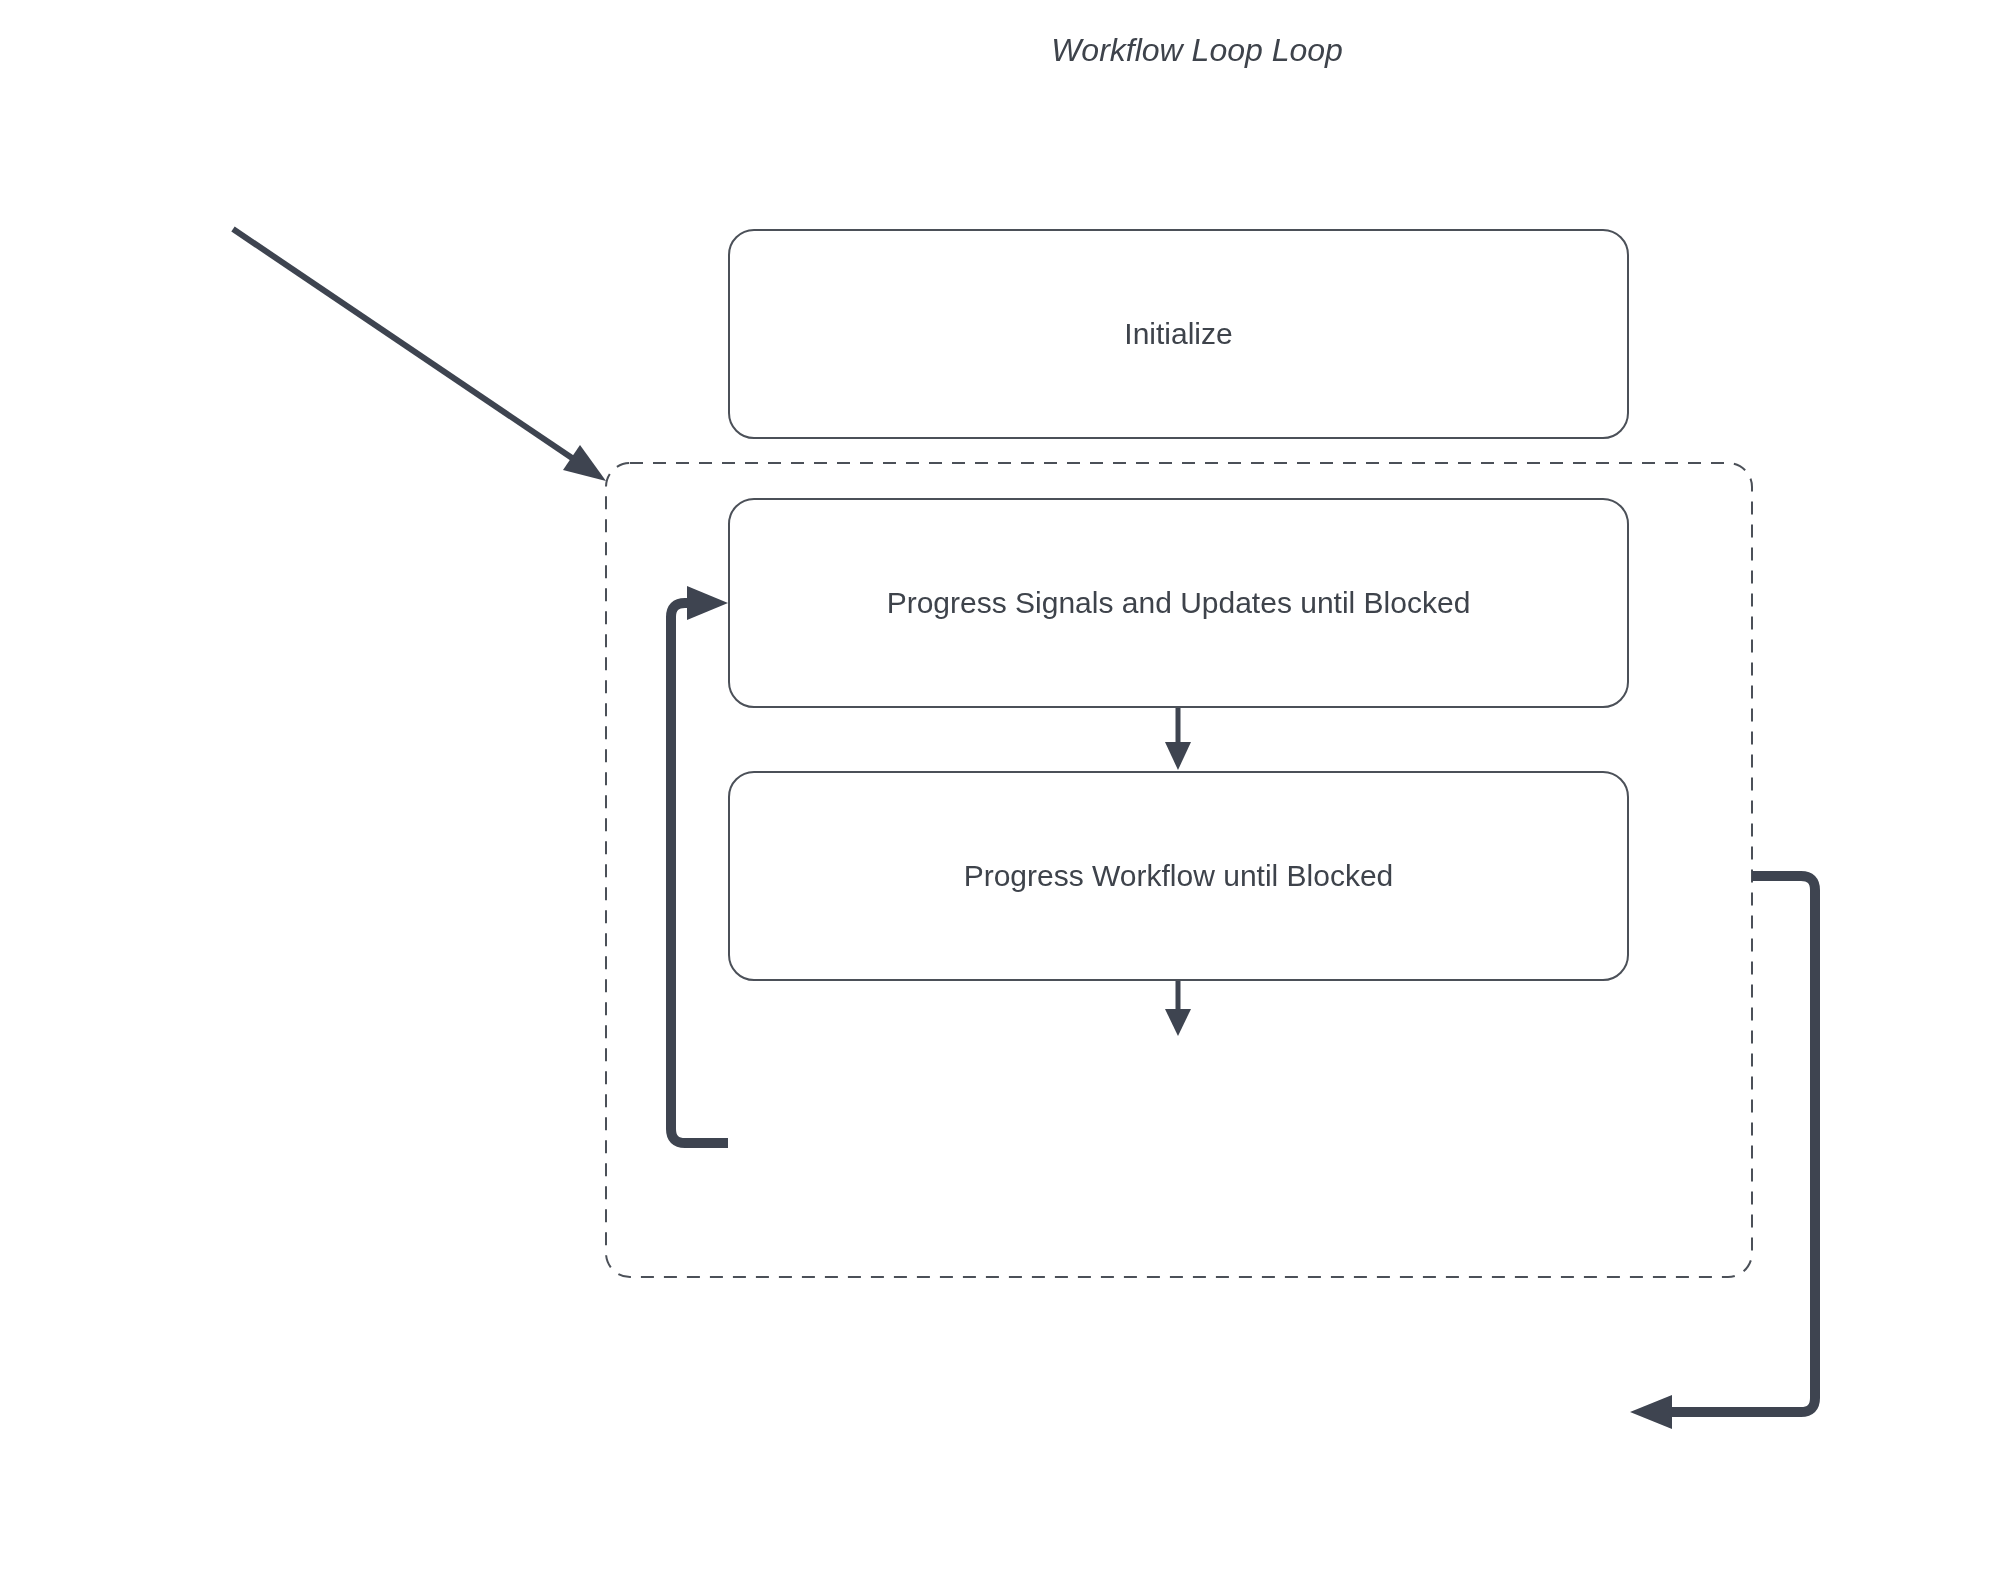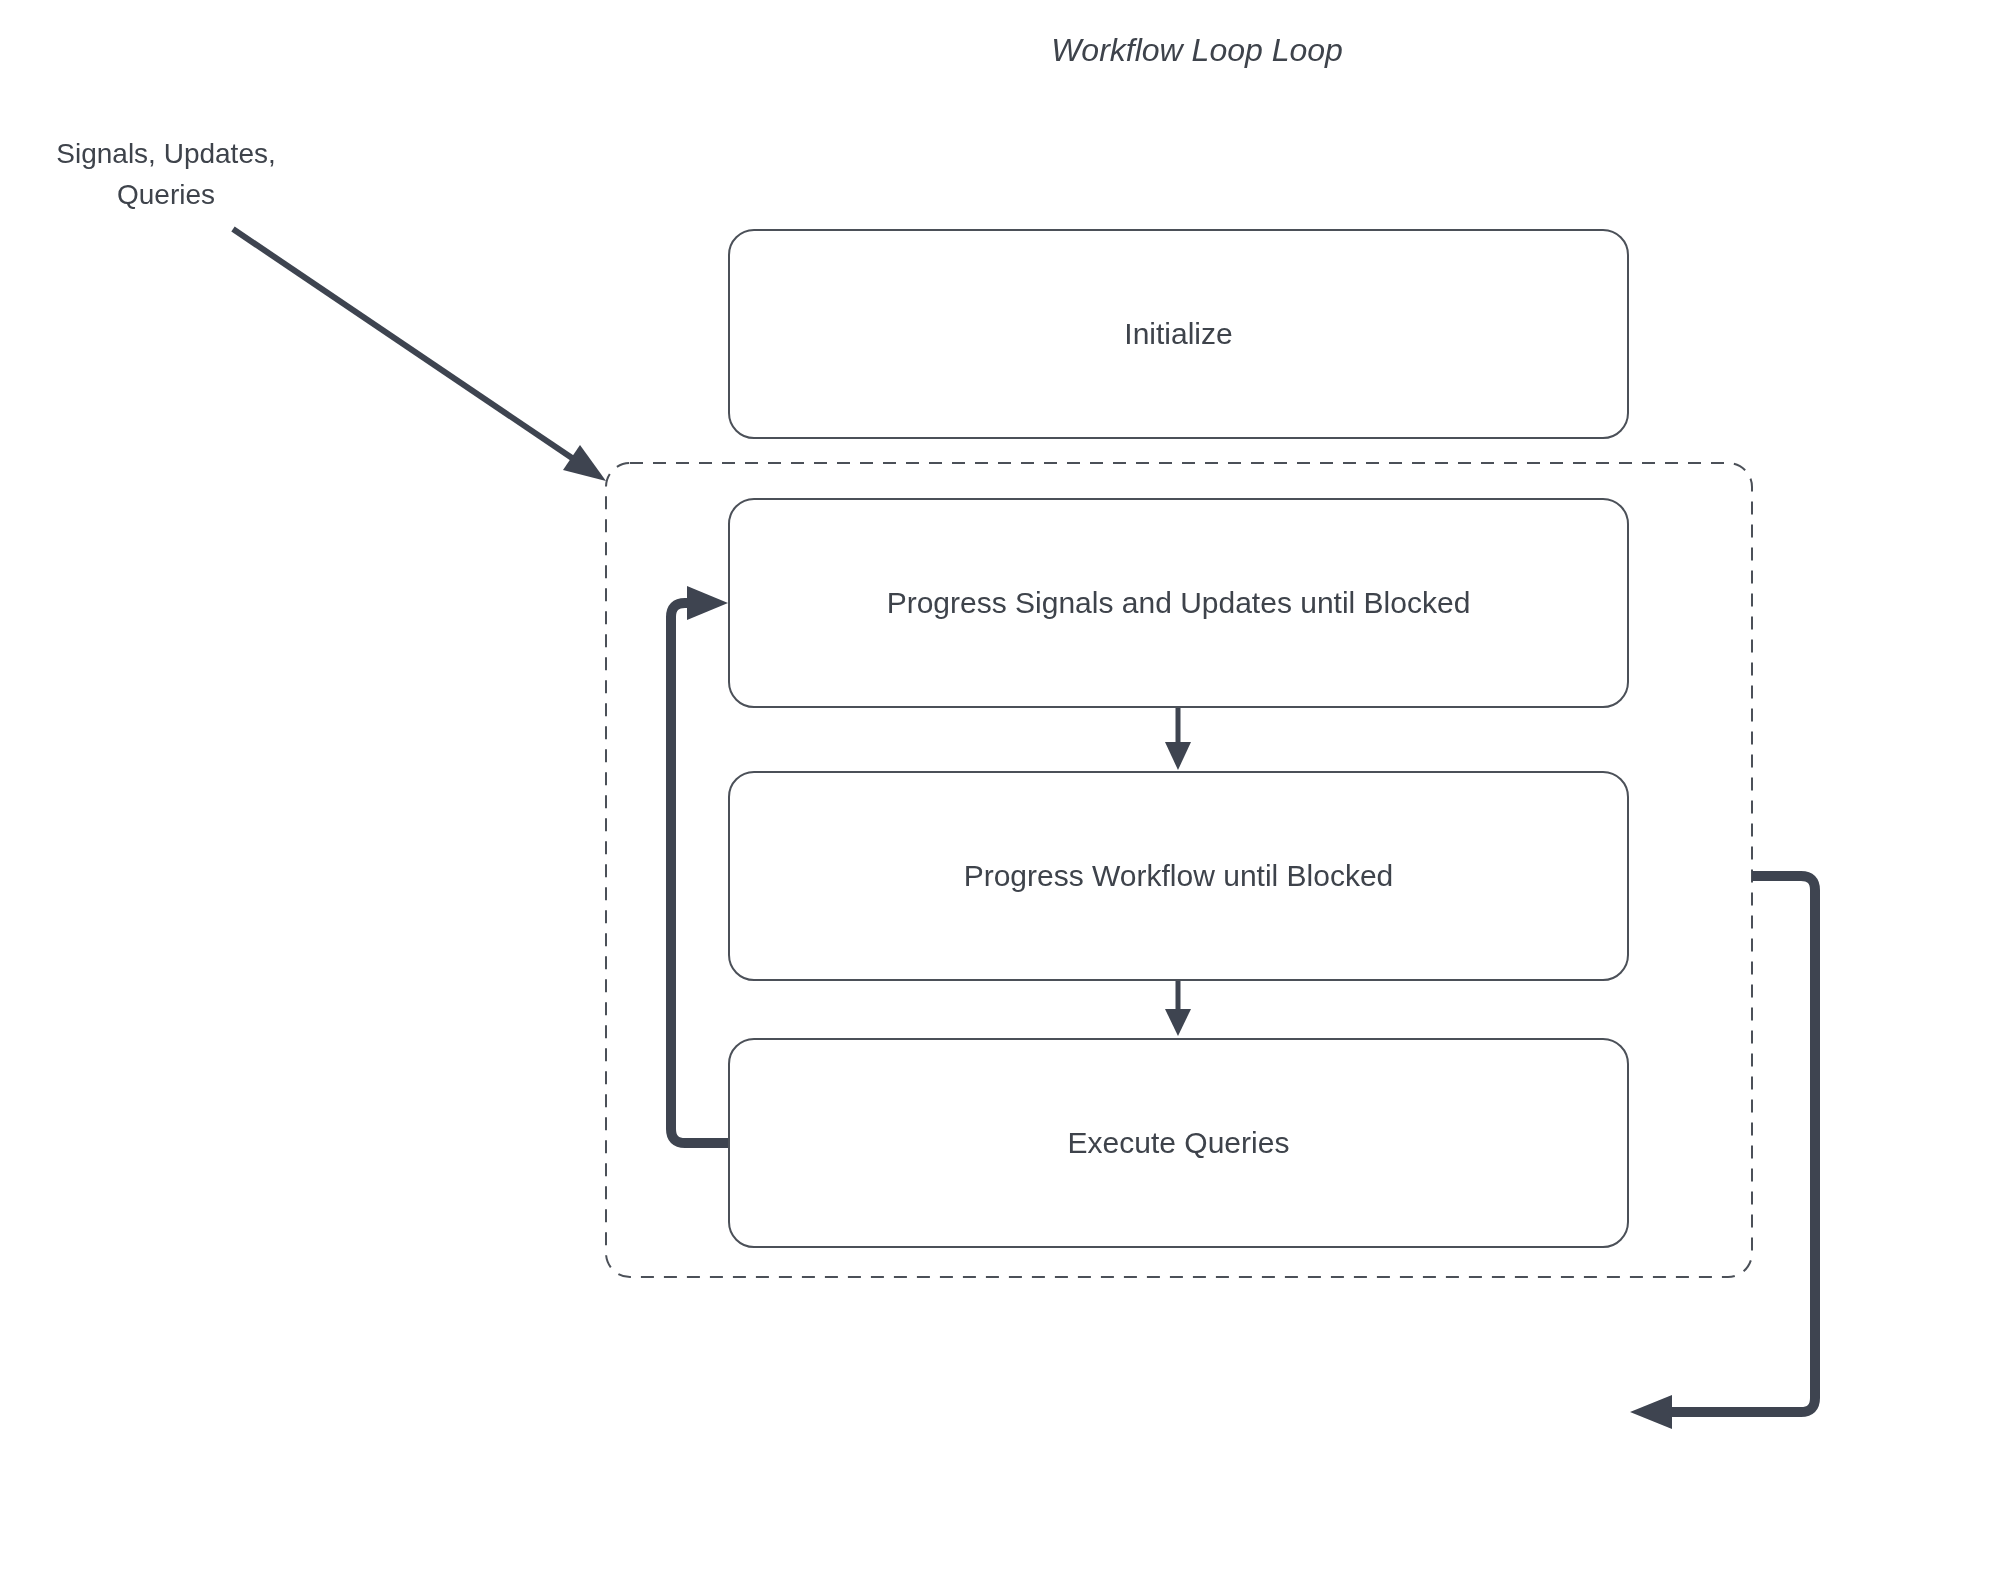--- a/index.html
+++ b/index.html
@@ -103,35 +103,28 @@
     </g>
 
     <g>
       <path class="ink-stroke" stroke-width="10" stroke-linecap="butt" d="M 1752 876 H 1801 Q 1815 876 1815 890 V 1398 Q 1815 1412 1801 1412 H 1671"></path>
       <polygon class="ink-fill" points="1630,1412 1672,1395 1672,1429"></polygon>
     </g>
   </svg>
 
   <div class="diagram-title">Workflow Loop Loop</div>
 
-  <div class="ext-label">
-    <div>Signals, Updates,</div>
-    <div>Queries</div>
-  </div>
 
   <div class="node node-initialize">
     <span>Initialize</span>
   </div>
 
   <div class="node node-progress-signals">
     <span>Progress Signals and Updates until Blocked</span>
   </div>
 
   <div class="node node-progress-workflow">
     <span>Progress Workflow until Blocked</span>
   </div>
 
-  <div class="node node-execute-queries">
-    <span>Execute Queries</span>
-  </div>
 
 
 </div>
 
 </body></html>

